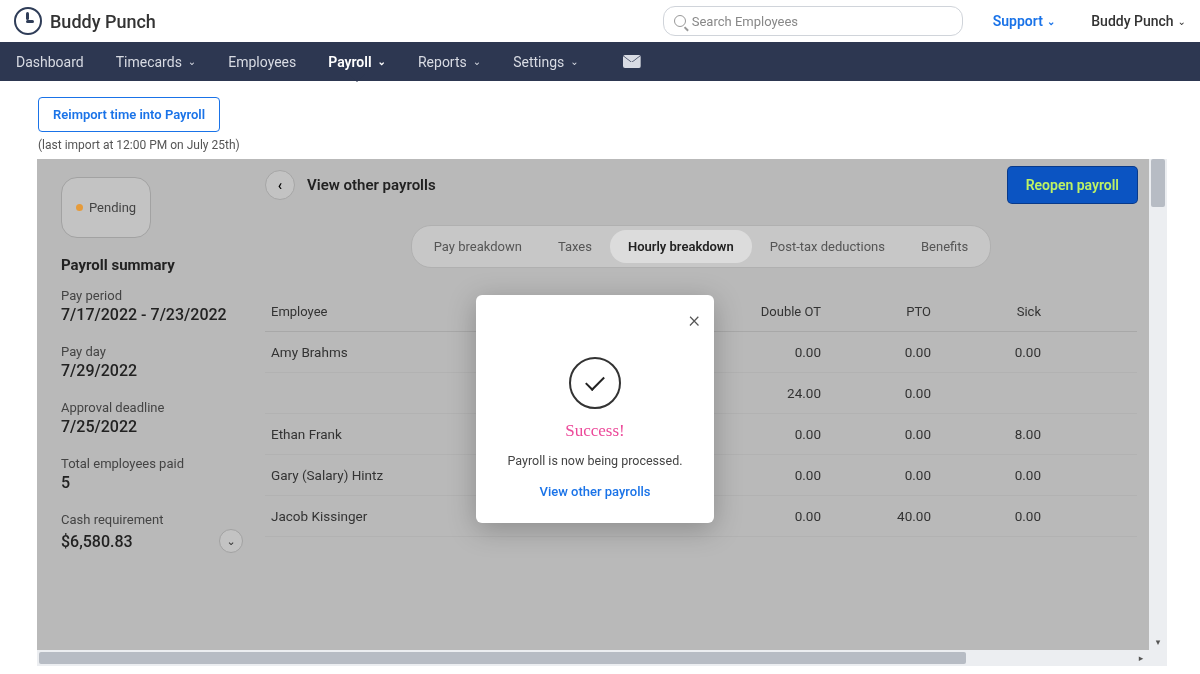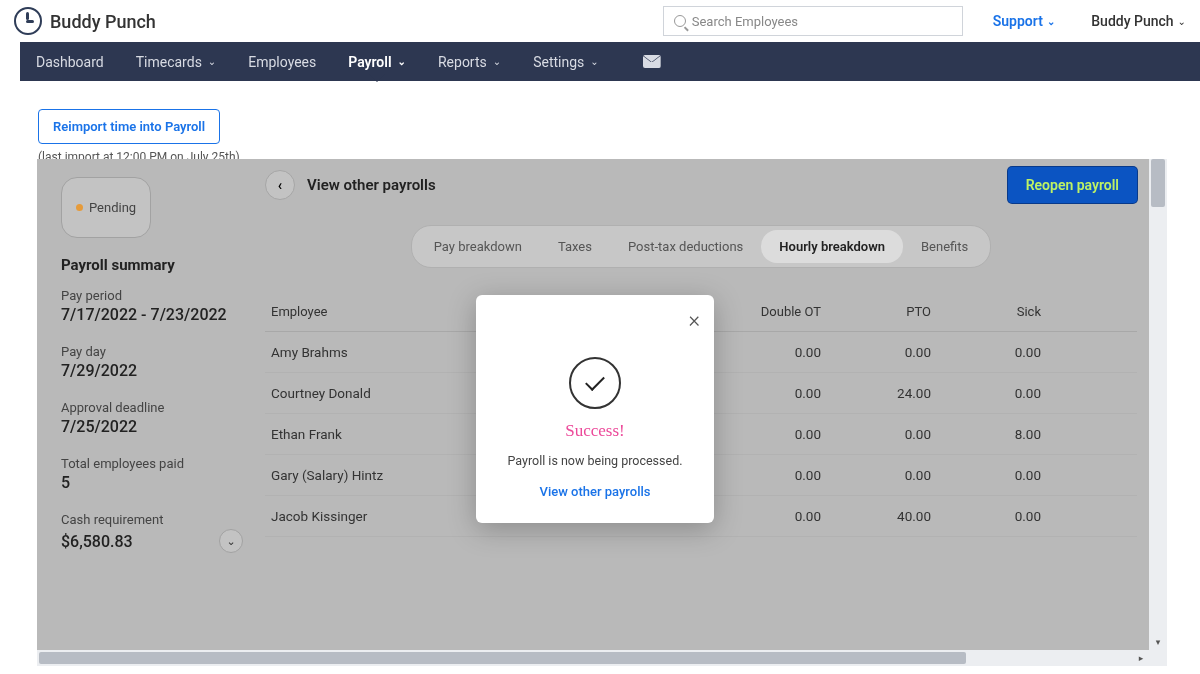--- a/index.html
+++ b/index.html
@@ -5,38 +5,38 @@
   * { box-sizing: border-box; margin: 0; padding: 0; font-family: -apple-system, BlinkMacSystemFont, "Segoe UI", Roboto, Arial, sans-serif; }
   body { width: 1200px; height: 674px; overflow: hidden; background: #fff; position: relative; }
 
   
   .topbar { height: 42px; display: flex; align-items: center; padding: 0 14px; background: #fff; }
   .logo { display: flex; align-items: center; gap: 8px; font-size: 18px; font-weight: 500; color: #333; }
   .logo-icon { width: 28px; height: 28px; border: 2.5px solid #2f3d58; border-radius: 50%; position: relative; display: inline-block; }
   .logo-icon::after { content: ""; position: absolute; width: 8px; height: 2.5px; background: #2f3d58; top: 11px; left: 10px; border-radius: 2px; }
   .logo-icon::before { content: ""; position: absolute; width: 2.5px; height: 8px; background: #2f3d58; top: 3px; left: 10px; border-radius: 2px; }
   .topbar-spacer { flex: 1; }
-  .search-box { display: flex; align-items: center; width: 300px; height: 30px; border: 1px solid #d0d4da; border-radius: 0; padding: 0 10px; color: #888; font-size: 13px; gap: 6px; }
+  .search-box { display: flex; align-items: center; width: 300px; height: 30px; border: 1px solid #d0d4da; border-radius: 12px; padding: 0 10px; color: #888; font-size: 13px; gap: 6px; }
   .search-icon { width: 12px; height: 12px; border: 1.5px solid #999; border-radius: 50%; position: relative; display: inline-block; }
   .search-icon::after { content: ""; position: absolute; width: 5px; height: 1.5px; background: #999; bottom: -3px; right: -4px; transform: rotate(45deg); }
   .top-right { display: flex; align-items: center; gap: 36px; margin-left: 30px; font-size: 14px; }
   .support-link { color: #1a73e8; font-weight: 600; display: flex; align-items: center; gap: 4px; }
   .acct-link { color: #333; font-weight: 500; display: flex; align-items: center; gap: 4px; }
   .chev-d { font-size: 10px; }
 
   
-  .navbar { height: 39px; background: #2d3751; display: flex; align-items: center; padding: 0 16px; gap: 32px; color: #d8dbe3; font-size: 14px; position: relative; margin-left: 20px; }
+  .navbar { height: 39px; background: #2d3751; display: flex; align-items: center; padding: 0 16px; gap: 32px; color: #d8dbe3; font-size: 14px; position: relative; }
   .nav-item { display: flex; align-items: center; gap: 6px; cursor: pointer; }
   .nav-item.active { color: #fff; font-weight: 600; position: relative; }
   .nav-item.active::after { content: ""; position: absolute; bottom: -12px; left: 50%; transform: translateX(-50%); width: 0; height: 0; border-left: 8px solid transparent; border-right: 8px solid transparent; border-top: 8px solid #2d3751; z-index: 5; }
   .mail-icon { width: 18px; height: 13px; background: #d8dbe3; clip-path: polygon(0 0, 100% 0, 100% 100%, 0 100%); position: relative; margin-left: 12px; border-radius: 2px;}
   .mail-icon::before { content: ""; position: absolute; top: 0; left: 0; right: 0; height: 7px; background: #2d3751; clip-path: polygon(0 0, 50% 100%, 100% 0, 100% 12%, 50% 112%, 0 12%); }
 
   
-  .action-row { padding: 28px 38px 6px; }
+  .action-row { padding: 16px 38px 6px; }
   .reimport-btn { border: 1px solid #1a73e8; background: #fff; color: #1a73e8; font-weight: 600; font-size: 13px; padding: 9px 14px; border-radius: 4px; }
   .import-note { font-size: 12px; color: #555; margin-top: 6px; }
 
   
   .main-area { position: absolute; top: 159px; left: 37px; right: 33px; bottom: 8px; background: #b9b9b9; overflow: hidden; }
   .scroll-v { position: absolute; right: 0; top: 0; bottom: 16px; width: 18px; background: #eceef1; }
   .scroll-v .thumb { position: absolute; top: 0; left: 2px; right: 2px; height: 48px; background: #b7bcc4; border-radius: 2px; }
   .scroll-v .arrow-up, .scroll-v .arrow-dn { position: absolute; left: 0; right: 0; height: 16px; background: #eceef1; text-align: center; font-size: 9px; color: #555; line-height: 16px; }
   .scroll-v .arrow-up { top: 0; } .scroll-v .arrow-dn { bottom: 0; }
   .scroll-h { position: absolute; left: 0; right: 0; bottom: 0; height: 16px; background: #eceef1; }
@@ -184,22 +184,22 @@
               <span>‹</span>
             </div>
           <div class="back-label">View other payrolls</div>
         </div>
         <button class="reopen-btn">Reopen payroll</button>
       </div>
 
       <div class="tabs">
         <div class="tab">Pay breakdown</div>
         <div class="tab">Taxes</div>
+        <div class="tab active">Hourly breakdown</div>
         <div class="tab">Post-tax deductions</div>
-        <div class="tab active">Hourly breakdown</div>
         <div class="tab">Benefits</div>
       </div>
 
       <div class="table-wrap">
         <div class="thead">
           <div class="th">Employee</div>
           <div class="th">Regular</div>
           <div class="th">OT</div>
           <div class="th">Double OT</div>
           <div class="th">PTO</div>
@@ -208,21 +208,20 @@
         <div id="tbody">
             <div class="trow">
               <div class="td">Amy Brahms</div>
               <div class="td"></div>
               <div class="td">0.00</div>
               <div class="td">0.00</div>
               <div class="td">0.00</div>
               <div class="td">0.00</div>
             </div>
             <div class="trow">
-              <div class="td">Courtney Donald</div>
               <div class="td"></div>
               <div class="td">0.00</div>
               <div class="td">0.00</div>
               <div class="td">24.00</div>
               <div class="td">0.00</div>
             </div>
             <div class="trow">
               <div class="td">Ethan Frank</div>
               <div class="td"></div>
               <div class="td">0.00</div>

